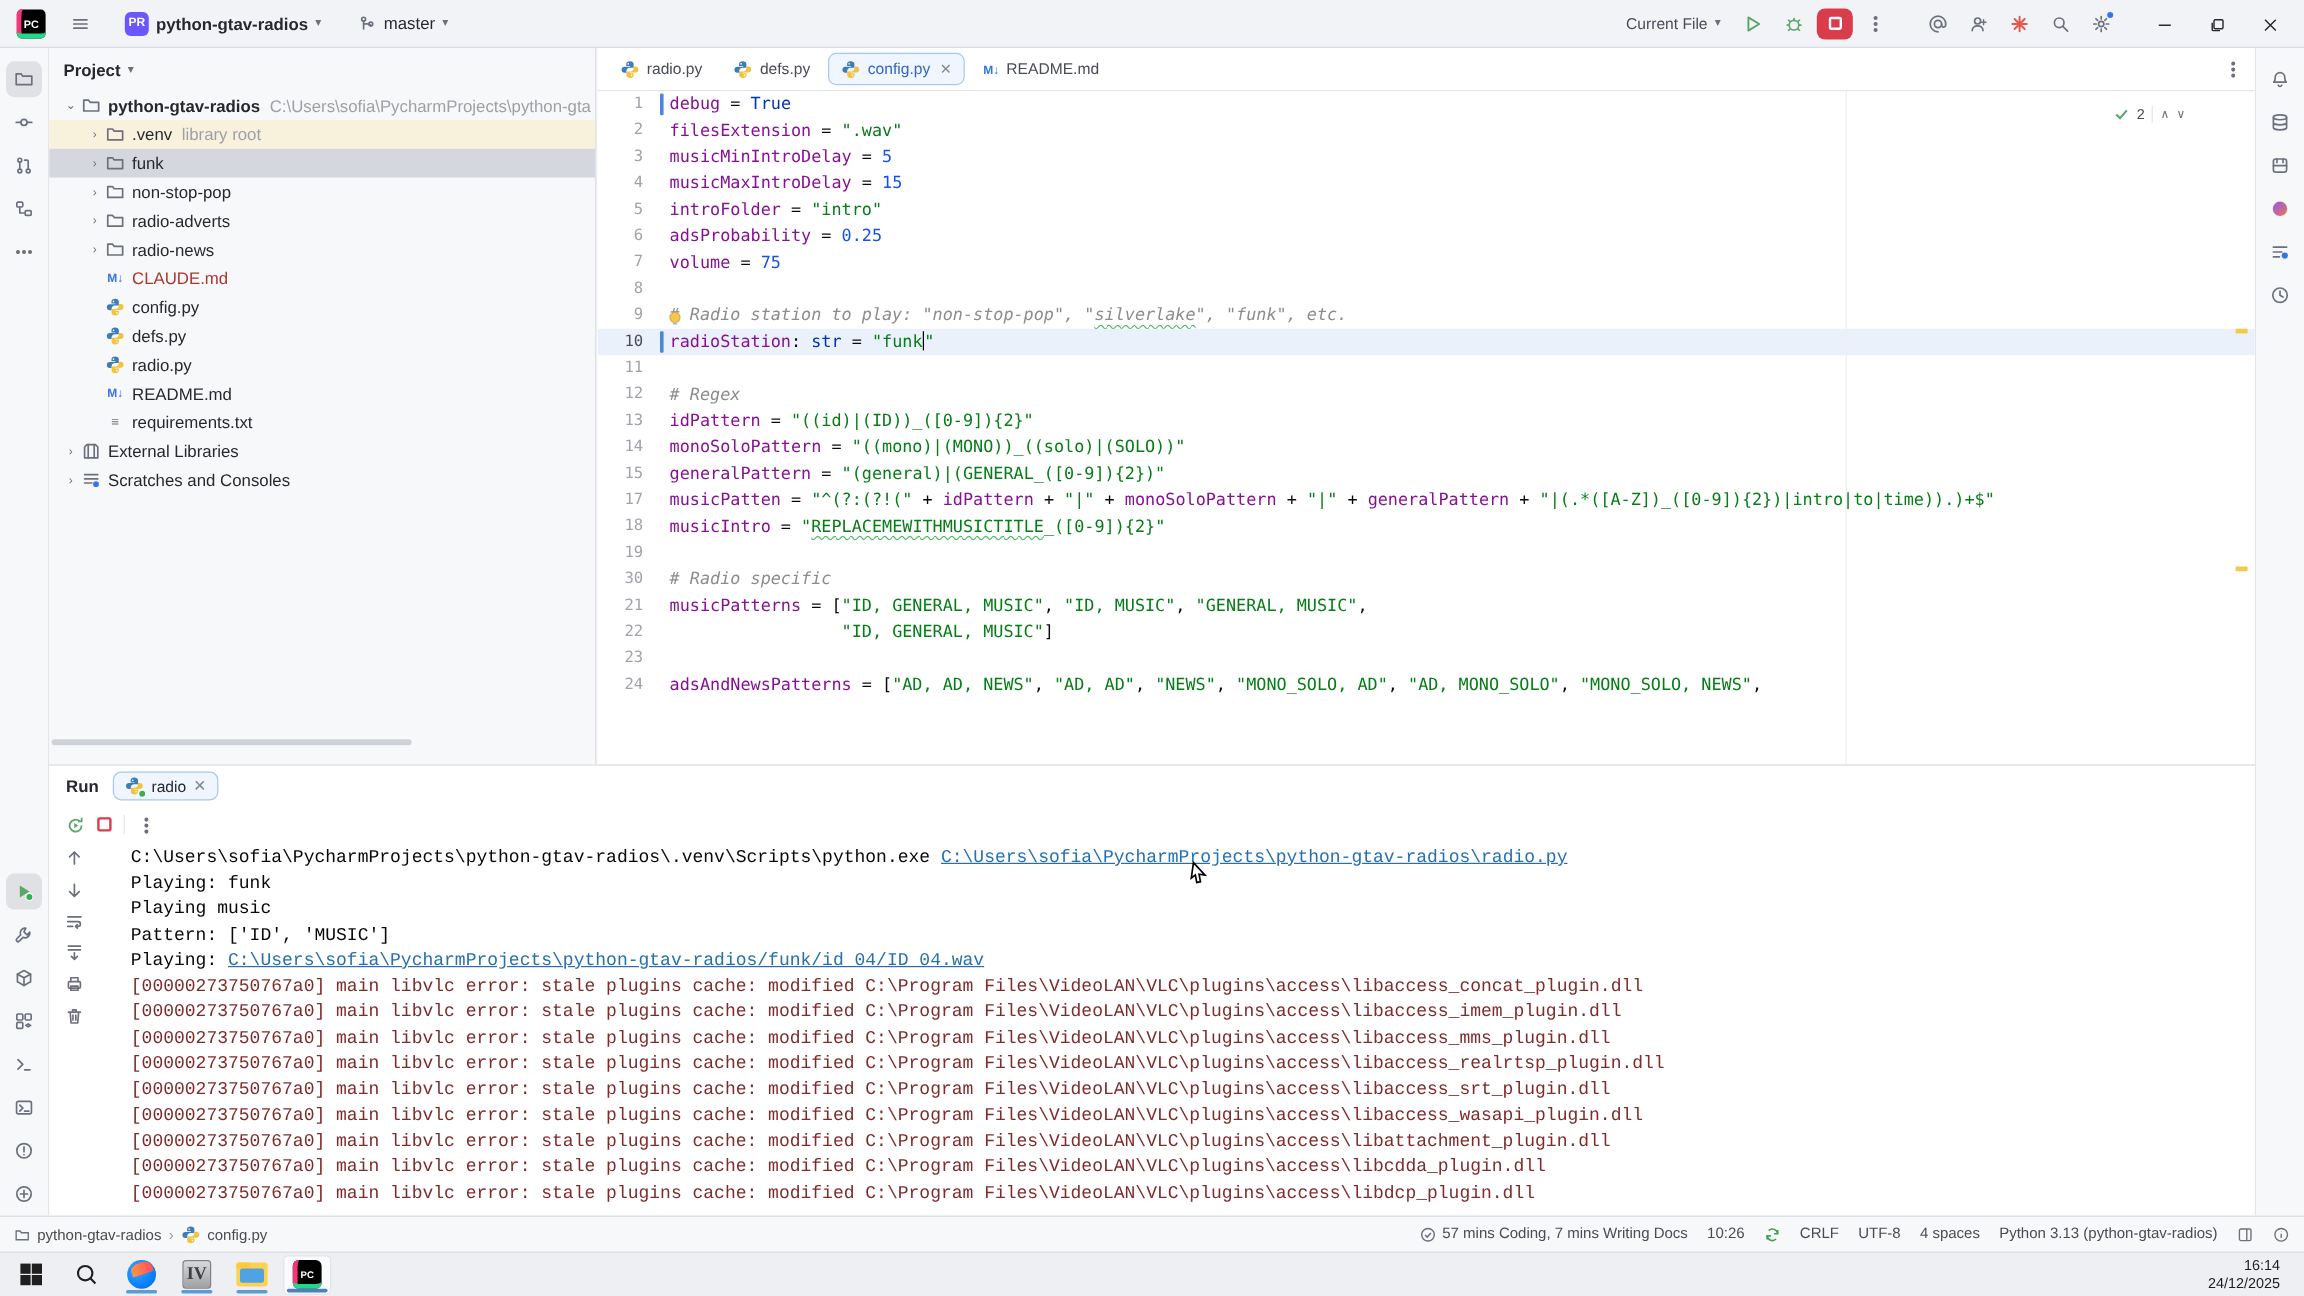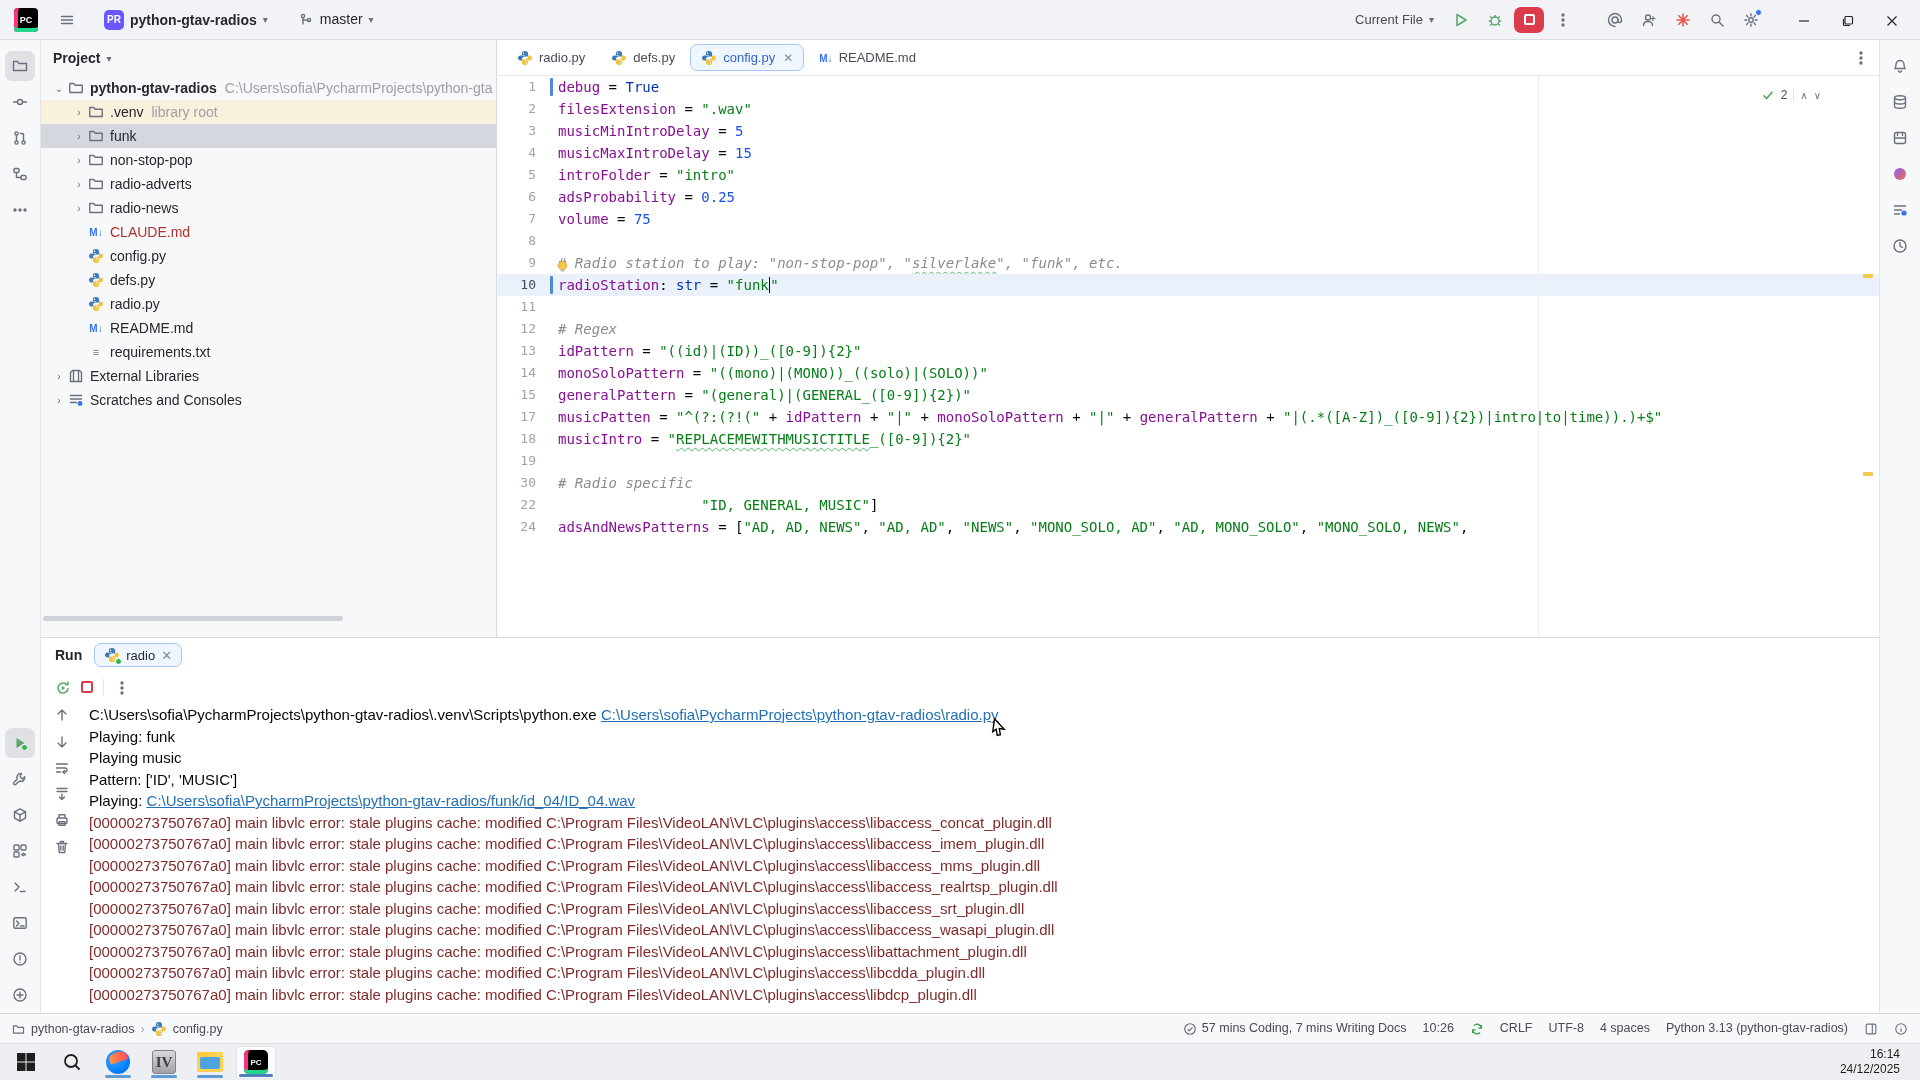--- a/index.html
+++ b/index.html
@@ -1,18 +1,18 @@
 <!DOCTYPE html>
 <html><head>
 <meta charset="utf-8">
 <style>
   * { margin:0; padding:0; box-sizing:border-box; }
   html,body { width:1920px; height:1080px; overflow:hidden; }
   body { font-family:"Liberation Sans","DejaVu Sans",sans-serif; font-size:14px; color:#27282E; background:#F7F8FA; position:relative; }
-  .mono { font-family:Liberation Sans, sans-serif; }
+  .mono { font-family:Liberation Mono, monospace;margin-left:20px; }
 
   
   #titlebar { position:absolute; left:0; top:0; width:1920px; height:40px; background:#F2F3F7; border-bottom:1px solid #DADCE3; display:flex; align-items:center; }
   .tb-left { display:flex; align-items:center; gap:14px; padding-left:14px; }
   .pc-logo { width:24px; height:24px; background:#000; color:#fff; border-radius:4px; font-size:9px; font-weight:bold; display:flex; align-items:center; justify-content:center; box-shadow:inset 0 -8px 0 -4px #21D789, inset 8px 0 0 -4px #FC317C; }
   .pc-logo span{background:#000;padding:1px 2px;}
   .tb-btn { display:flex; align-items:center; gap:6px; padding:4px 8px; border-radius:6px; color:#27282E; }
   .badge-pr { width:20px; height:20px; border-radius:5px; background:#6B57FF; color:#fff; font-size:10px; font-weight:bold; display:flex; align-items:center; justify-content:center; }
   .chev { color:#6C707E; font-size:10px; }
   .tb-right { margin-left:auto; display:flex; align-items:center; gap:4px; padding-right:8px; }
@@ -557,21 +557,23 @@
       <div class="code-line current"><span class="gutter-num">10</span><span class="vcs-bar"></span><span class="code-text"><span class="tok-v">radioStation</span><span class="tok-p">: </span><span class="tok-k">str</span><span class="tok-p"> = </span><span class="tok-s">"funk</span><span class="caret-bar"></span><span class="tok-s">"</span></span></div>
       <div class="code-line"><span class="gutter-num">11</span><span class="code-text"></span></div>
       <div class="code-line"><span class="gutter-num">12</span><span class="code-text"><span class="tok-c"># Regex</span></span></div>
       <div class="code-line"><span class="gutter-num">13</span><span class="code-text"><span class="tok-v">idPattern</span><span class="tok-p"> = </span><span class="tok-s">"((id)|(ID))_([0-9]){2}"</span></span></div>
       <div class="code-line"><span class="gutter-num">14</span><span class="code-text"><span class="tok-v">monoSoloPattern</span><span class="tok-p"> = </span><span class="tok-s">"((mono)|(MONO))_((solo)|(SOLO))"</span></span></div>
       <div class="code-line"><span class="gutter-num">15</span><span class="code-text"><span class="tok-v">generalPattern</span><span class="tok-p"> = </span><span class="tok-s">"(general)|(GENERAL_([0-9]){2})"</span></span></div>
       <div class="code-line"><span class="gutter-num">17</span><span class="code-text"><span class="tok-v">musicPatten</span><span class="tok-p"> = </span><span class="tok-s">"^(?:(?!("</span><span class="tok-p"> + </span><span class="tok-v">idPattern</span><span class="tok-p"> + </span><span class="tok-s">"|"</span><span class="tok-p"> + </span><span class="tok-v">monoSoloPattern</span><span class="tok-p"> + </span><span class="tok-s">"|"</span><span class="tok-p"> + </span><span class="tok-v">generalPattern</span><span class="tok-p"> + </span><span class="tok-s">"|(.*([A-Z])_([0-9]){2})|intro|to|time)).)+$"</span></span></div>
       <div class="code-line"><span class="gutter-num">18</span><span class="code-text"><span class="tok-v">musicIntro</span><span class="tok-p"> = </span><span class="tok-s">"</span><span class="tok-sq">REPLACEMEWITHMUSICTITLE</span><span class="tok-s">_([0-9]){2}"</span></span></div>
       <div class="code-line"><span class="gutter-num">19</span><span class="code-text"></span></div>
       <div class="code-line"><span class="gutter-num">30</span><span class="code-text"><span class="tok-c"># Radio specific</span></span></div>
+      <div class="code-line"><span class="gutter-num">21</span><span class="code-text"><span class="tok-v">musicPatterns</span><span class="tok-p"> = [</span><span class="tok-s">"ID, GENERAL, MUSIC"</span><span class="tok-p">, </span><span class="tok-s">"ID, MUSIC"</span><span class="tok-p">, </span><span class="tok-s">"GENERAL, MUSIC"</span><span class="tok-p">,</span></span></div>
       <div class="code-line"><span class="gutter-num">22</span><span class="code-text"><span class="tok-p">                 </span><span class="tok-s">"ID, GENERAL, MUSIC"</span><span class="tok-p">]</span></span></div>
+      <div class="code-line"><span class="gutter-num">23</span><span class="code-text"></span></div>
       <div class="code-line"><span class="gutter-num">24</span><span class="code-text"><span class="tok-v">adsAndNewsPatterns</span><span class="tok-p"> = [</span><span class="tok-s">"AD, AD, NEWS"</span><span class="tok-p">, </span><span class="tok-s">"AD, AD"</span><span class="tok-p">, </span><span class="tok-s">"NEWS"</span><span class="tok-p">, </span><span class="tok-s">"MONO_SOLO, AD"</span><span class="tok-p">, </span><span class="tok-s">"AD, MONO_SOLO"</span><span class="tok-p">, </span><span class="tok-s">"MONO_SOLO, NEWS"</span><span class="tok-p">,</span></span></div>
       <div class="margin-guide"></div>
     <div id="inspections">
       <span><svg width="14" height="14" viewBox="0 0 16 16" fill="none" stroke="#59A869" stroke-width="2">
             <path d="M3 8.5l3.5 3.5L13 4.5"></path>
           </svg></span>
       <span>2</span>
       <span class="sep"></span>
       <span style="color:#6C707E;font-size:10px;">∧</span>
       <span style="color:#6C707E;font-size:10px;">∨</span>

